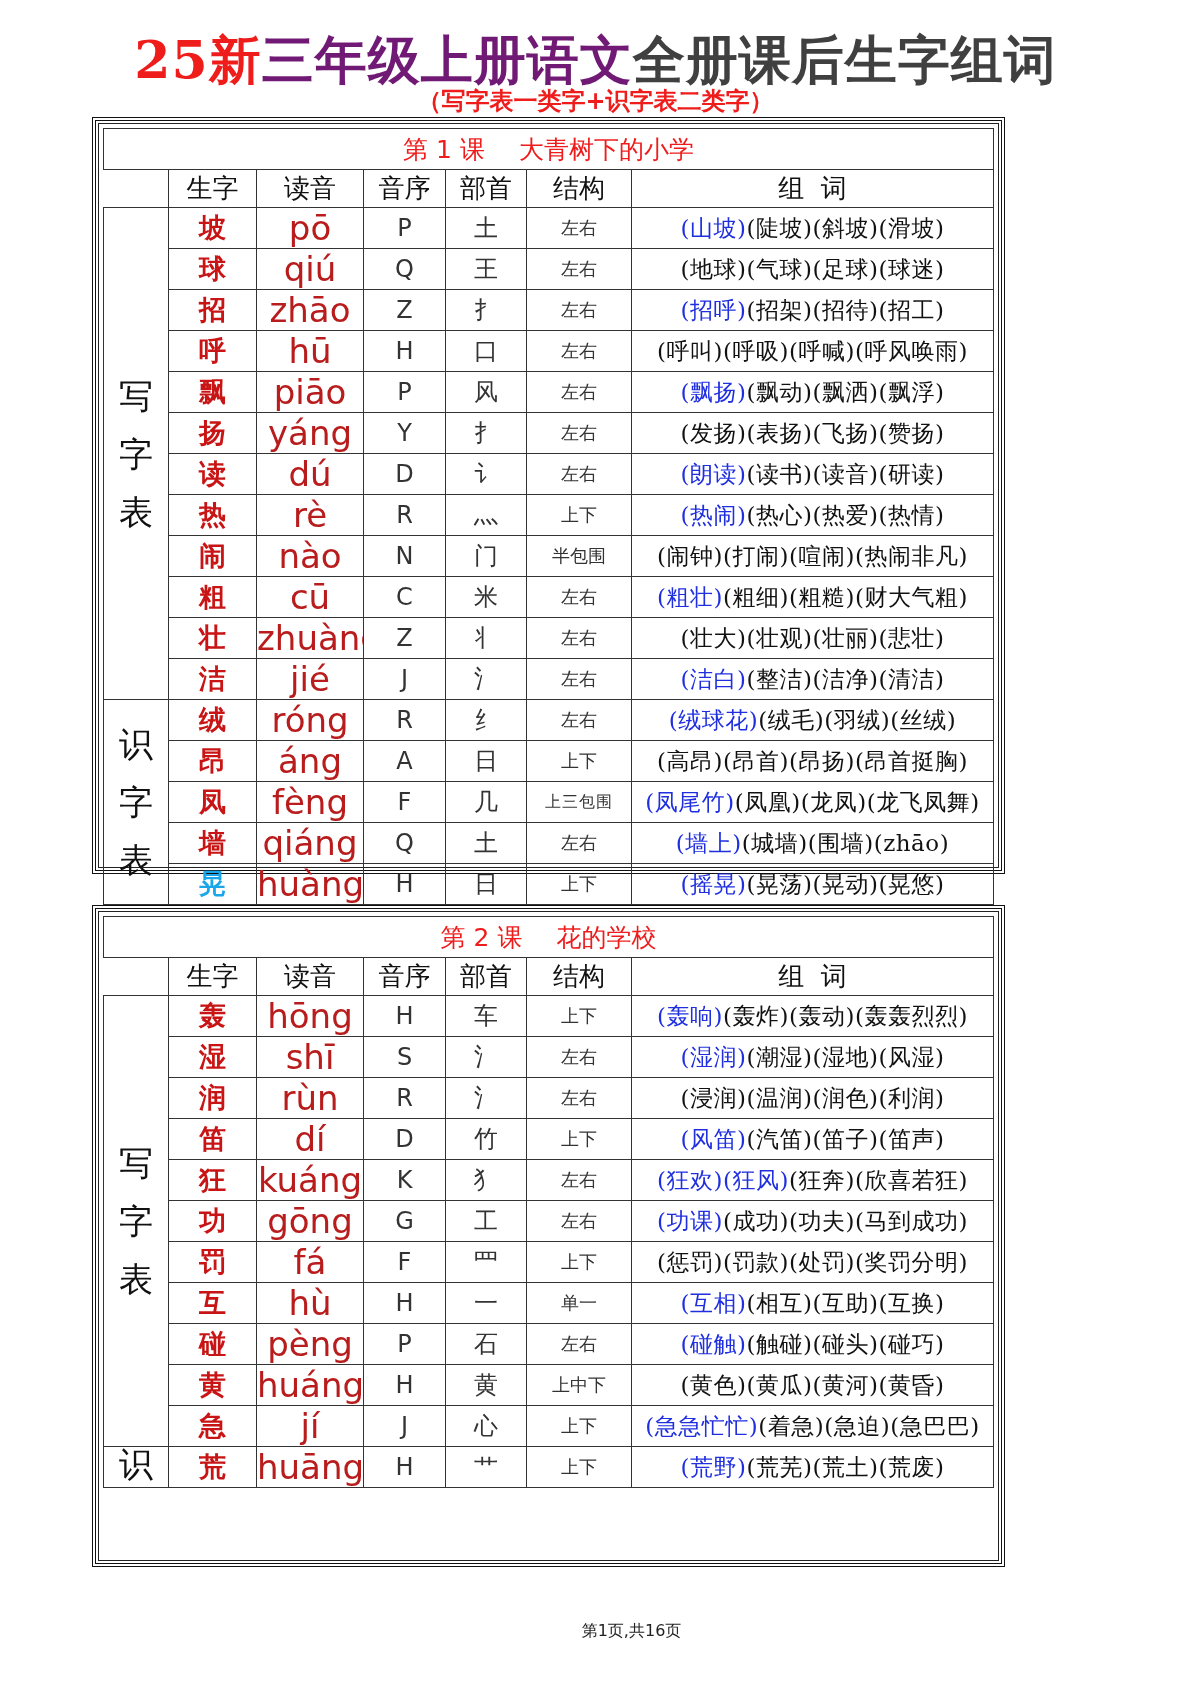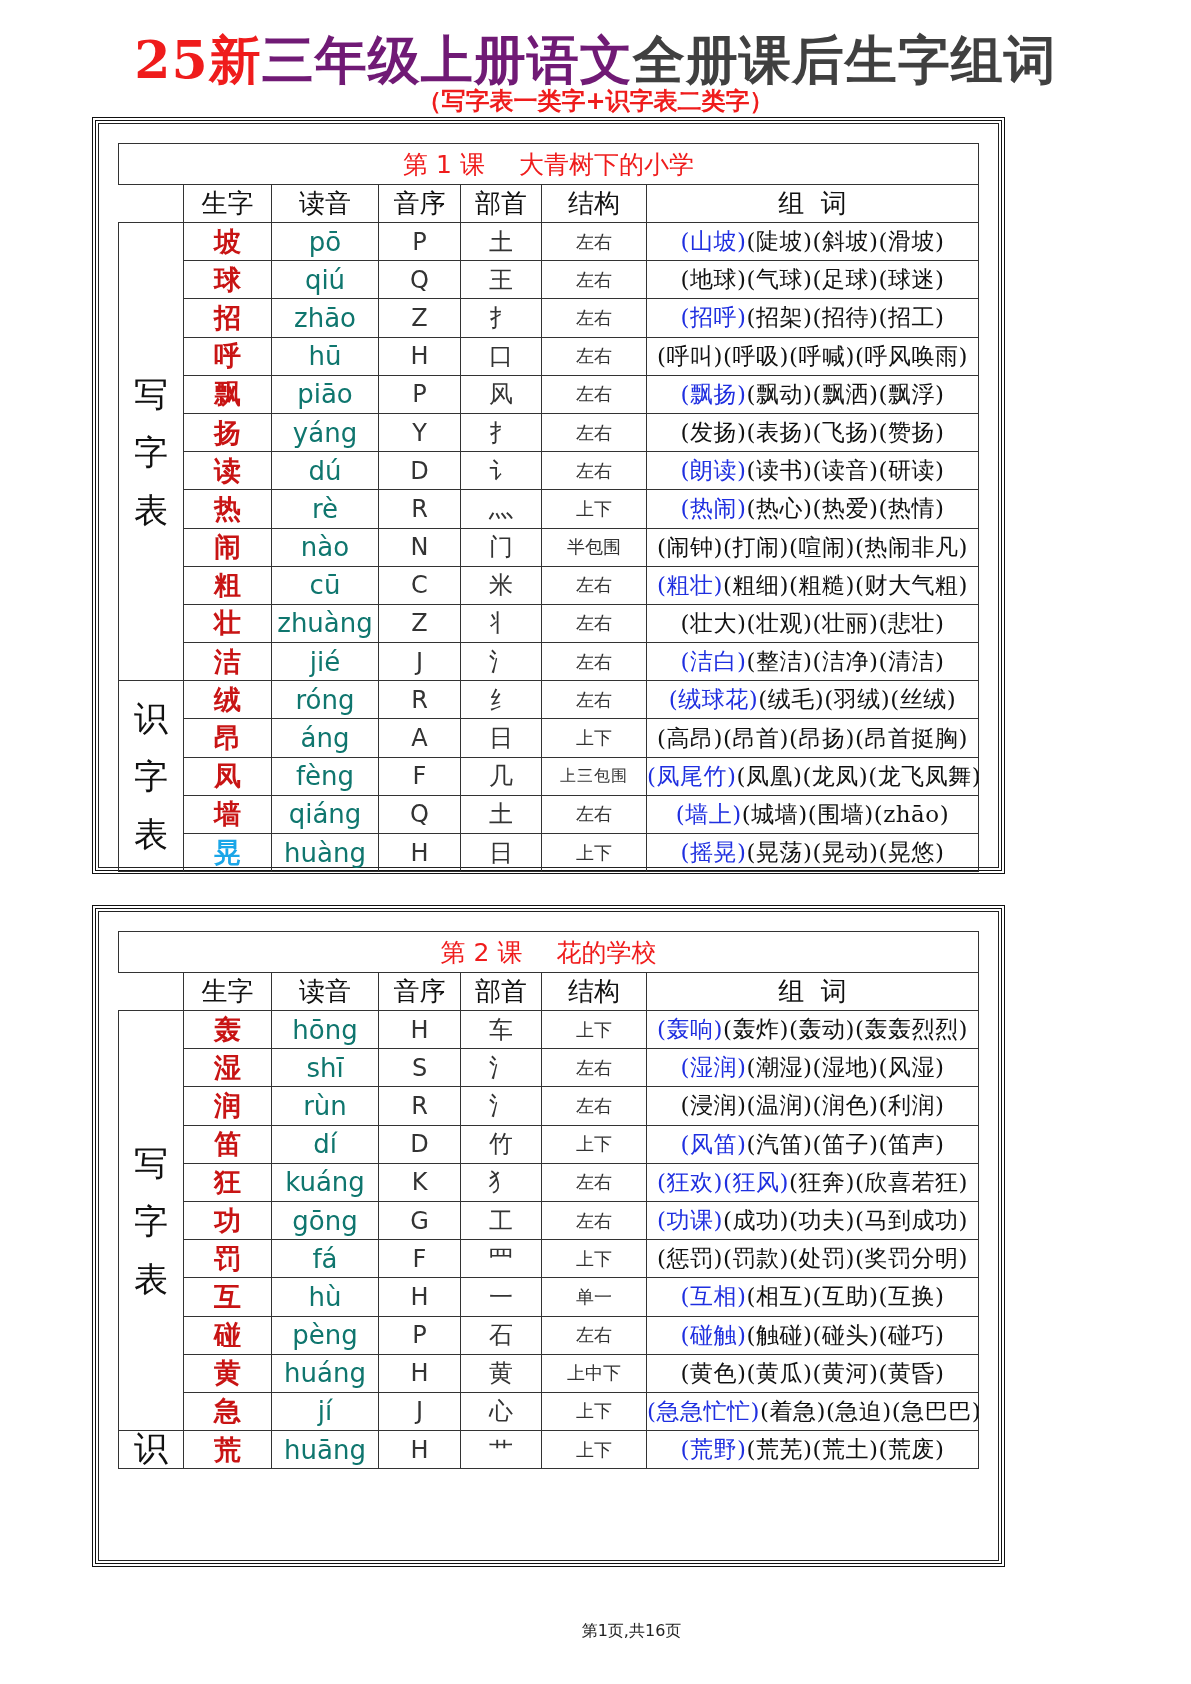--- a/index.html
+++ b/index.html
@@ -3,34 +3,34 @@
 <meta charset="utf-8">
 <style>
   html, body { margin:0; padding:0; background:#ffffff; }
   body { width:1191px; height:1684px; position:relative; overflow:hidden; font-family:"DejaVu Sans", sans-serif; }
   .title { position:absolute; left:0; width:1191px; top:28px; text-align:center; font-size:52px; font-weight:bold; line-height:64px; letter-spacing:1px; font-family:"DejaVu Serif", serif; white-space:nowrap; }
   .title .t-red { color:#ef1c1c; }
   .title .t-black { color:#701a75; }
   .title .t-blue { color:#404040; }
   .subtitle { position:absolute; left:0; width:1191px; top:86px; text-align:center; font-size:24px; line-height:30px; color:#ef1c1c; font-weight:bold; font-family:"DejaVu Sans", sans-serif; }
 
-  .frame { position:absolute; left:92px; width:913px; border:4px double #111; box-shadow: inset 0 0 0 2px #fff, inset 0 0 0 3px #222; box-sizing:border-box; padding:22px; }
+  .frame { position:absolute; left:92px; width:913px; border:4px double #111; box-shadow: inset 0 0 0 2px #fff, inset 0 0 0 3px #222; box-sizing:border-box; padding:7px; }
   .frame-1 { top:117px; height:757px; }
   .frame-2 { top:905px; height:662px; }
 
   table.lesson { border-collapse:collapse; width:100%; table-layout:fixed; }
   table.lesson td { border:1.5px solid #333; text-align:center; padding:0; overflow:hidden; white-space:nowrap; }
   .lesson-title td { height:40px; color:#ef1c1c; font-size:25px; font-family:"DejaVu Sans", sans-serif; border-bottom:1.5px solid #333; }
   .lesson-title .num { margin-right:34px; }
   .hdr td { height:37px; font-size:26px; color:#111; font-family:"DejaVu Sans", sans-serif; }
   .hdr td.blank { border-left:none; border-top:1.5px solid #333; }
   tr.row td { height:37.2px; }
   td.char { font-size:27px; color:#c81414; font-weight:bold; font-family:"DejaVu Serif", serif; }
   td.char.cyan { color:#1aa6e8; font-weight:bold; }
-  td.py { font-size:26px; color:#0f766e; font-family:"DejaVu Sans", sans-serif; }
+  td.py { font-size:34px; color:#b91c1c; font-family:"DejaVu Sans", sans-serif; }
   td.ini { font-size:24px; color:#333; font-family:"DejaVu Sans", sans-serif; }
   td.rad { font-size:24px; color:#333; font-family:"DejaVu Serif", serif; }
   td.struct { font-size:18px; color:#333; font-family:"DejaVu Serif", serif; }
   td.struct.small { font-size:16px; letter-spacing:1px; }
   td.words { font-size:23px; color:#111; font-family:"DejaVu Serif", serif; letter-spacing:0.5px; }
   td.words .hl { color:#1f2fe0; }
   td.group { font-size:34px; color:#111; font-family:"DejaVu Serif", serif; line-height:58px; border-left:none; vertical-align:middle; }
   td.group span { display:block; }
   td.group-top { vertical-align:top; padding-top:2px; line-height:34px; }
 

